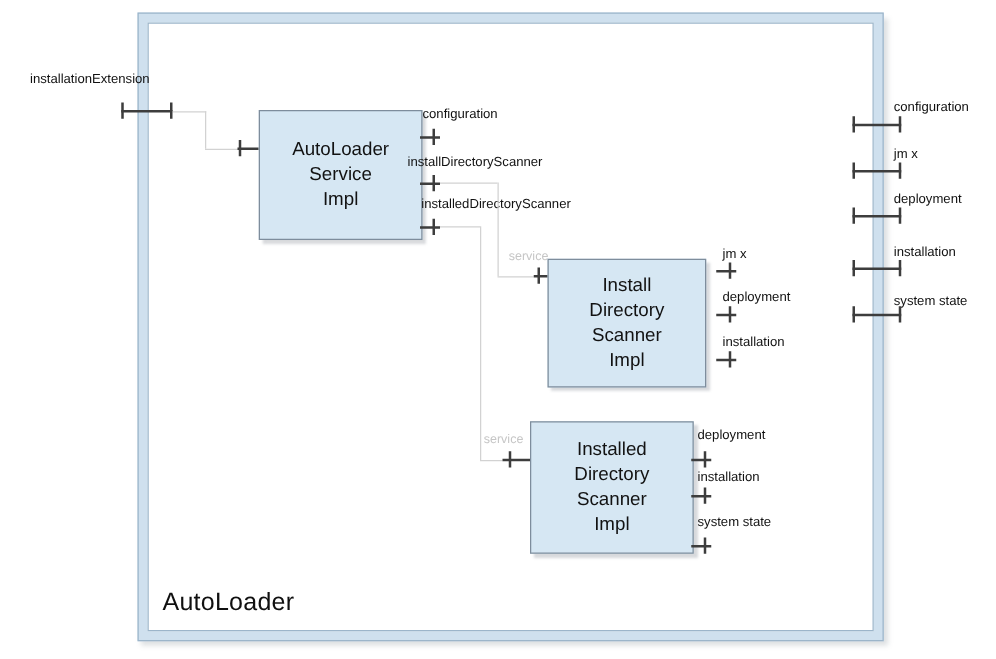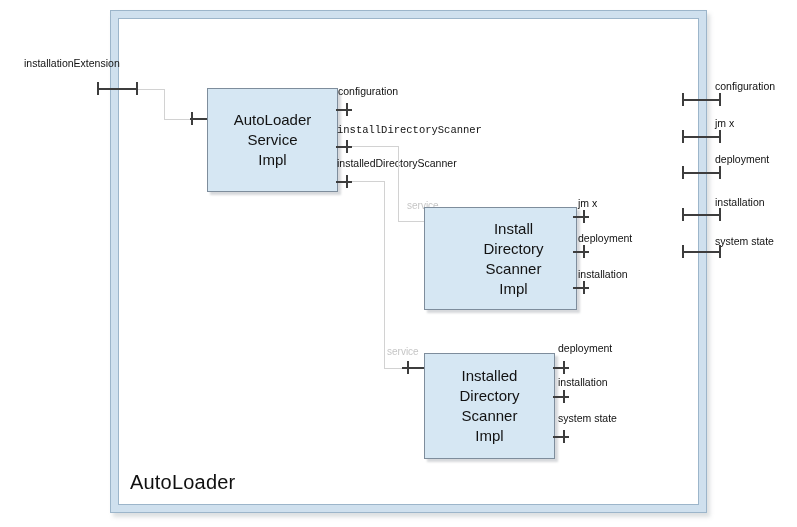--- a/index.html
+++ b/index.html
@@ -63,36 +63,36 @@
   <div class="comp" style="left:207px;top:88px;width:129px;height:102px;">
     <span>AutoLoader</span>
     <span>Service</span>
     <span>Impl</span>
   </div>
 
   <div class="plabel" style="left:338px;top:85px;">configuration</div>
   <div class="pstub" style="left:336px;top:109px;width:16px;"></div>
   <div class="ptick" style="left:346px;top:103px;"></div>
 
-  <div class="plabel" style="left:337px;top:124px;font-family:Liberation Mono, monospace;">installDirectoryScanner</div>
+  <div class="plabel" style="left:326px;top:124px;">installDirectoryScanner</div>
   <div class="pstub" style="left:336px;top:146px;width:16px;"></div>
   <div class="ptick" style="left:346px;top:140px;"></div>
 
   <div class="plabel" style="left:337px;top:157px;">installedDirectoryScanner</div>
   <div class="pstub" style="left:336px;top:181px;width:16px;"></div>
   <div class="ptick" style="left:346px;top:175px;"></div>
 
   <div class="gh" style="left:352px;top:146px;width:46px;"></div>
   <div class="gv" style="left:398px;top:146px;height:75px;"></div>
   <div class="gh" style="left:398px;top:221px;width:29px;"></div>
   <div class="slabel" style="left:407px;top:200px;">service</div>
   <div class="pstub" style="left:427px;top:220px;width:21px;"></div>
   <div class="ptick" style="left:430px;top:214px;"></div>
 
-  <div class="comp" style="left:424px;top:207px;width:125px;height:101px;padding-left:26px;">
+  <div class="comp" style="left:438px;top:207px;width:125px;height:101px;">
     <span>Install</span>
     <span>Directory</span>
     <span>Scanner</span>
     <span>Impl</span>
   </div>
 
   <div class="plabel" style="left:578px;top:197px;">jm x</div>
   <div class="pstub" style="left:573px;top:216px;width:16px;"></div>
   <div class="ptick" style="left:583px;top:210px;"></div>
 
@@ -104,21 +104,21 @@
   <div class="pstub" style="left:573px;top:287px;width:16px;"></div>
   <div class="ptick" style="left:583px;top:281px;"></div>
 
   <div class="gh" style="left:352px;top:181px;width:32px;"></div>
   <div class="gv" style="left:384px;top:181px;height:187px;"></div>
   <div class="gh" style="left:384px;top:368px;width:18px;"></div>
   <div class="slabel" style="left:387px;top:346px;">service</div>
   <div class="pstub" style="left:402px;top:367px;width:22px;"></div>
   <div class="ptick" style="left:407px;top:361px;"></div>
 
-  <div class="comp" style="left:424px;top:353px;width:129px;height:104px;">
+  <div class="comp" style="left:424px;top:337px;width:129px;height:104px;">
     <span>Installed</span>
     <span>Directory</span>
     <span>Scanner</span>
     <span>Impl</span>
   </div>
 
   <div class="plabel" style="left:558px;top:342px;">deployment</div>
   <div class="pstub" style="left:553px;top:367px;width:16px;"></div>
   <div class="ptick" style="left:563px;top:361px;"></div>
 

